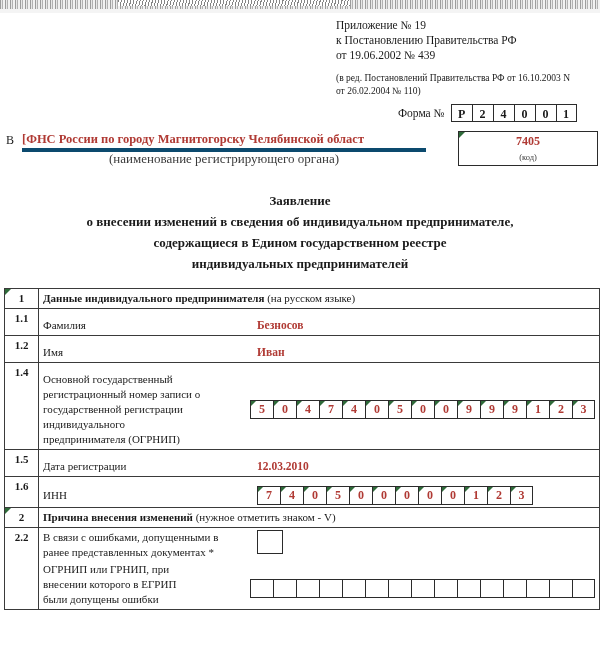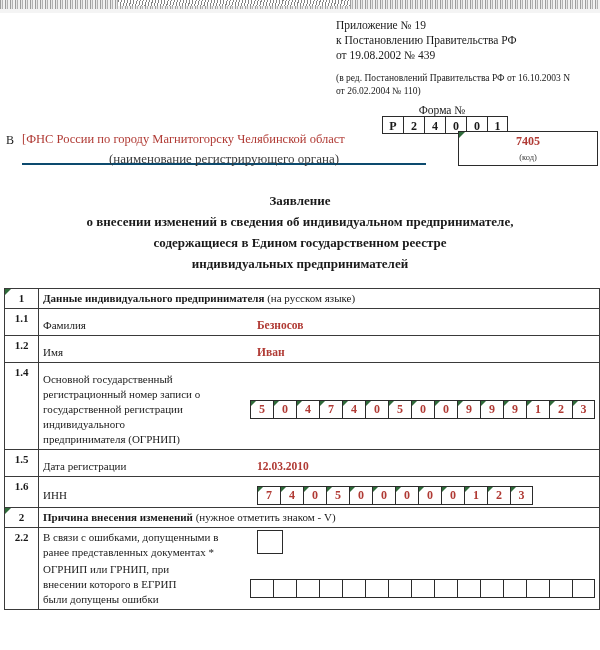--- a/index.html
+++ b/index.html
@@ -57,25 +57,24 @@
   }
   .appendix .small {
     font-size: 9.5px;
     line-height: 13px;
   }
   .appendix .gap { height: 9px; }
 
   
   .form-no-row {
     position: absolute;
-    left: 382px;
+    left: 398px;
     top: 104px;
     display: flex;
     align-items: center;
-    flex-direction: column;
   }
   .form-no-label {
     font-size: 11.5px;
     margin-right: 6px;
     white-space: nowrap;
   }
   .form-cells { display: flex; }
   .form-cells .cell {
     width: 21px;
     height: 18px;
@@ -98,27 +97,27 @@
   }
   .auth-v {
     position: absolute;
     left: 0; top: 1px;
     font-size: 12px;
   }
   .auth-name {
     position: absolute;
     left: 16px; top: 0;
     width: 404px;
-    border-bottom: 2px solid #0c4a6e;
+    border-bottom: 4px solid #0c4a6e;
     font-size: 12.5px;
-    font-weight: normal;
+    font-weight: bold;
     color: #b03a34;
     white-space: nowrap;
     overflow: hidden;
-    padding-bottom: 16px;
+    padding-bottom: 1px;
   }
   .auth-sub {
     position: absolute;
     left: 16px; top: 19px;
     width: 404px;
     text-align: center;
     font-size: 13px;
     color: #3a3a3a;
   }
   .code-box {
@@ -268,21 +267,21 @@
 <body>
 
 <div class="scan-strip">
   <div class="seg2"></div>
 </div>
 <div class="scan-under"></div>
 
 <div class="appendix">
   <div>Приложение № 19</div>
   <div>к Постановлению Правительства РФ</div>
-  <div>от 19.08.2002 № 439</div>
+  <div>от 19.06.2002 № 439</div>
   <div class="gap"></div>
   <div class="small">(в ред. Постановлений Правительства РФ от 16.10.2003 N</div>
   <div class="small">от 26.02.2004 № 110)</div>
 </div>
 
 <div class="form-no-row">
   <span class="form-no-label">Форма №</span>
   <span class="form-cells">
     <span class="cell">Р</span>
     <span class="cell">2</span>

